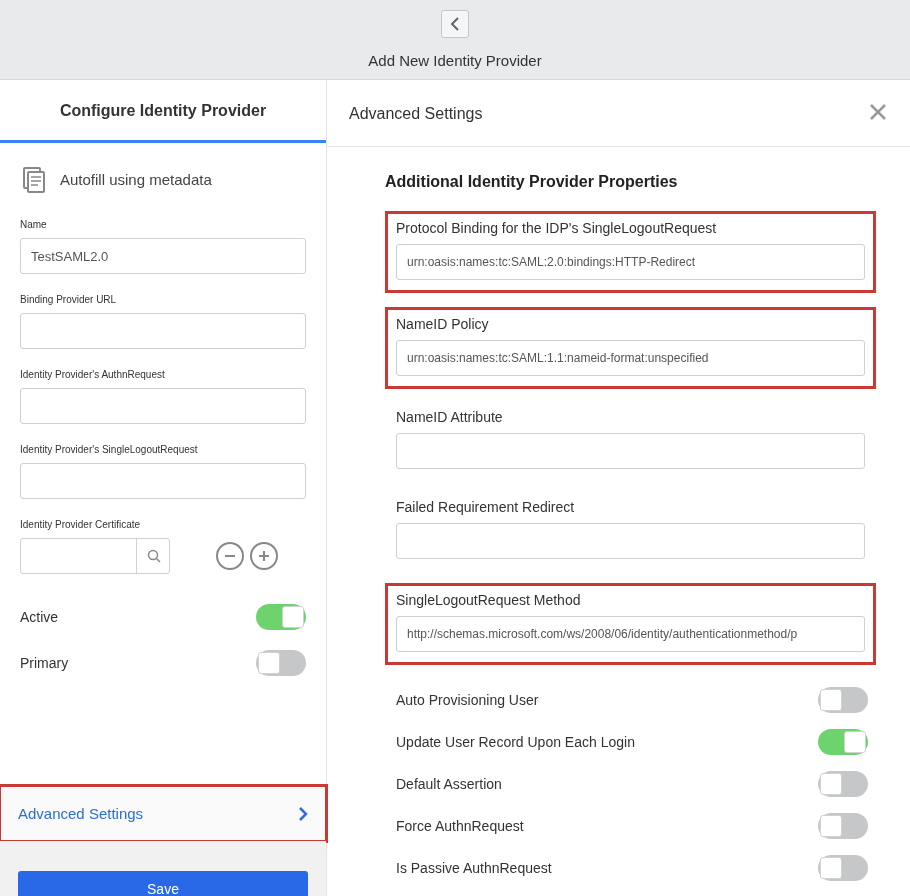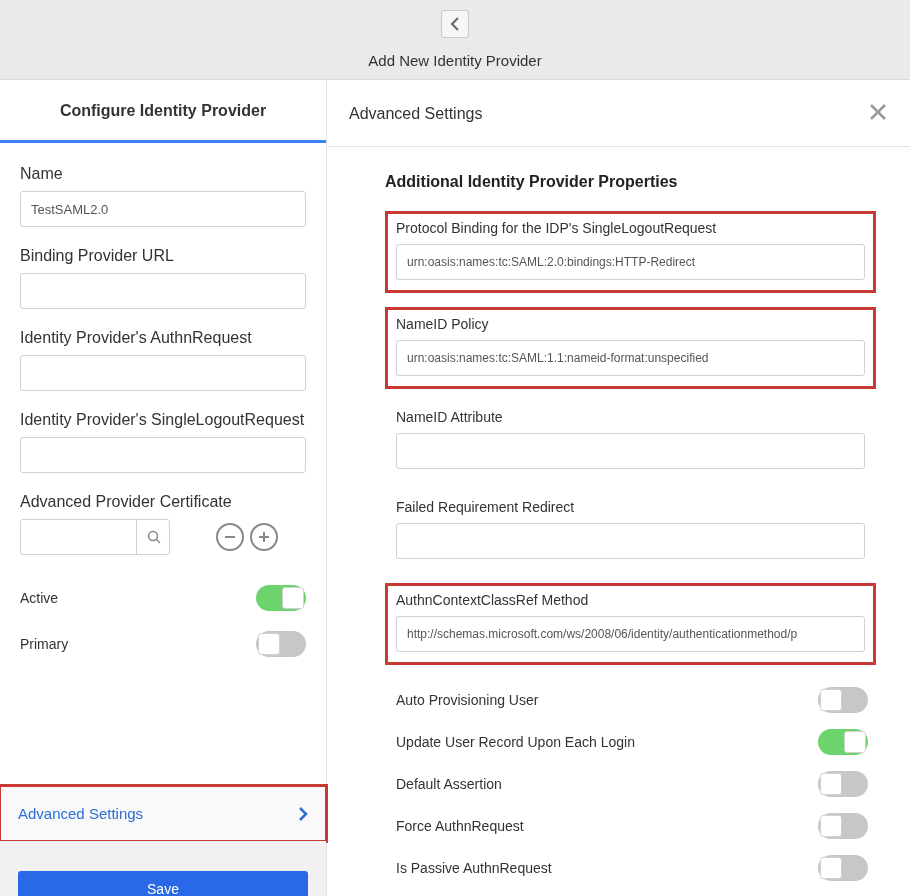--- a/index.html
+++ b/index.html
@@ -15,21 +15,21 @@
 .left-panel { width: 327px; border-right: 1px solid #e2e3e5; display: flex; flex-direction: column; }
 .left-header { padding: 22px 0 20px; text-align: center; border-bottom: 3px solid #3b82f6; }
 .left-header-title { font-size: 16px; font-weight: 600; color: #333; }
 .left-body { padding: 22px 20px 8px; flex: 1; overflow-y: auto; }
 
 .autofill-row { display: flex; align-items: center; gap: 12px; margin-bottom: 26px; }
 .autofill-icon { width: 28px; height: 28px; }
 .autofill-label { font-size: 15px; color: #444; }
 
 .field { margin-bottom: 20px; }
-.field-label { font-size: 16px; color: #333; margin-bottom: 8px; display: block; }
+.field-label { font-size: 10px; color: #333; margin-bottom: 8px; display: block; }
 .field-input { width: 100%; height: 36px; border: 1px solid #cfd0d2; border-radius: 3px; padding: 0 10px; font-size: 13px; color: #555; }
 
 .cert-row { display: flex; align-items: center; gap: 6px; }
 .cert-search { position: relative; flex: 0 0 auto; }
 .cert-search input { width: 150px; height: 36px; border: 1px solid #cfd0d2; border-radius: 3px; padding: 0 34px 0 10px; font-size: 13px; }
 .cert-search .srch-icon { position: absolute; right: 0; top: 0; height: 36px; width: 34px; border-left: 1px solid #cfd0d2; display:flex; align-items:center; justify-content:center; }
 .icon-btn { width: 28px; height: 28px; border-radius: 50%; border: 2px solid #888; display: flex; align-items: center; justify-content: center; color: #888; cursor: pointer; background: #fff; }
 .icon-btn svg { width: 14px; height: 14px; }
 
 .toggle-row { display: flex; align-items: center; justify-content: space-between; height: 46px; }
@@ -78,39 +78,49 @@
   </div>
   <div class="topbar-title">Add New Identity Provider</div>
 </div>
 
 <div class="main">
   <div class="left-panel">
     <div class="left-header">
       <div class="left-header-title">Configure Identity Provider</div>
     </div>
     <div class="left-body">
+      <div class="autofill-row">
+        <svg class="autofill-icon" viewBox="0 0 28 28">
+          <rect x="4" y="3" width="16" height="20" rx="1" fill="none" stroke="#888" stroke-width="2"></rect>
+          <rect x="8" y="7" width="16" height="20" rx="1" fill="#fff" stroke="#888" stroke-width="2"></rect>
+          <line x1="11" y1="12" x2="21" y2="12" stroke="#888" stroke-width="1.5"></line>
+          <line x1="11" y1="16" x2="21" y2="16" stroke="#888" stroke-width="1.5"></line>
+          <line x1="11" y1="20" x2="18" y2="20" stroke="#888" stroke-width="1.5"></line>
+        </svg>
+        <span class="autofill-label">Autofill using metadata</span>
+      </div>
 
       <div class="field">
         <label class="field-label">Name</label>
         <input class="field-input" value="TestSAML2.0" style="">
       </div>
       <div class="field">
         <label class="field-label">Binding Provider URL</label>
         <input class="field-input" value="" style="">
       </div>
       <div class="field">
         <label class="field-label">Identity Provider's AuthnRequest</label>
         <input class="field-input" value="" style="">
       </div>
       <div class="field">
         <label class="field-label">Identity Provider's SingleLogoutRequest</label>
         <input class="field-input" value="" style="">
       </div>
       <div class="field">
-        <label class="field-label">Advanced Provider Certificate</label>
+        <label class="field-label">Identity Provider Certificate</label>
         <div class="cert-row">
           <div class="cert-search">
             <input value="" style="">
             <div class="srch-icon">
               <svg width="14" height="14" viewBox="0 0 14 14">
                   <circle cx="6" cy="6" r="4.5" fill="none" stroke="#888" stroke-width="1.5"></circle>
                   <line x1="9.5" y1="9.5" x2="13" y2="13" stroke="#888" stroke-width="1.5"></line>
                 </svg>
             </div>
           </div>
@@ -178,21 +188,21 @@
       </div>
       <div class="adv-field nohl">
         <label class="adv-field-label">NameID Attribute</label>
         <input class="adv-field-input" value="" style="">
       </div>
       <div class="adv-field nohl">
         <label class="adv-field-label">Failed Requirement Redirect</label>
         <input class="adv-field-input" value="" style="">
       </div>
       <div class="adv-field hl">
-        <label class="adv-field-label">AuthnContextClassRef Method</label>
+        <label class="adv-field-label">SingleLogoutRequest Method</label>
         <input class="adv-field-input" value="http://schemas.microsoft.com/ws/2008/06/identity/authenticationmethod/p" style="">
       </div>
 
       <div class="adv-toggle-row">
         <span class="toggle-label">Auto Provisioning User</span>
         <div class="switch off">
             <div class="switch-knob"></div>
           </div>
       </div>
       <div class="adv-toggle-row">

